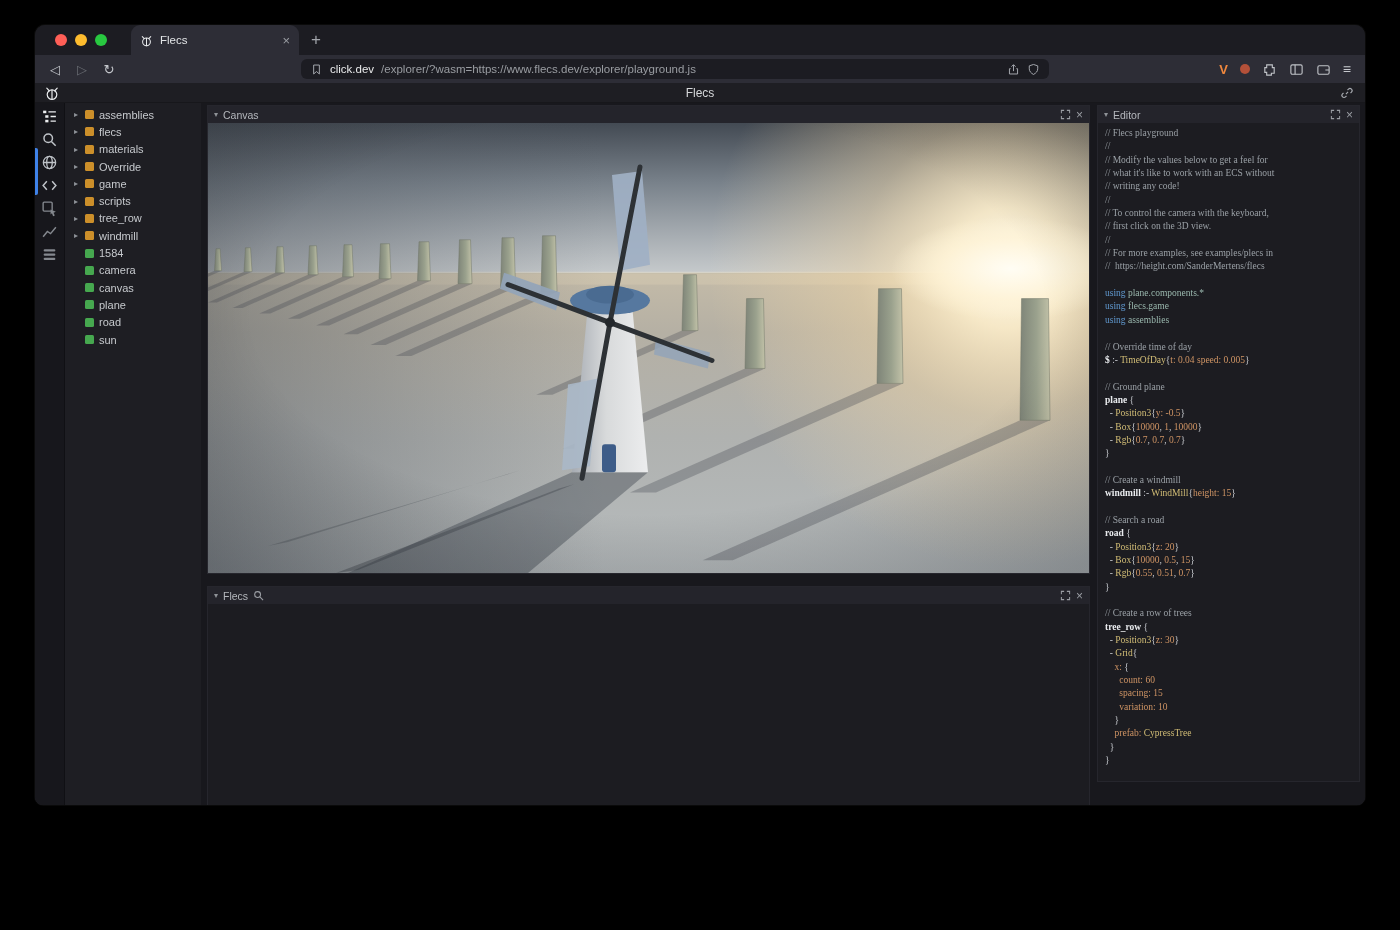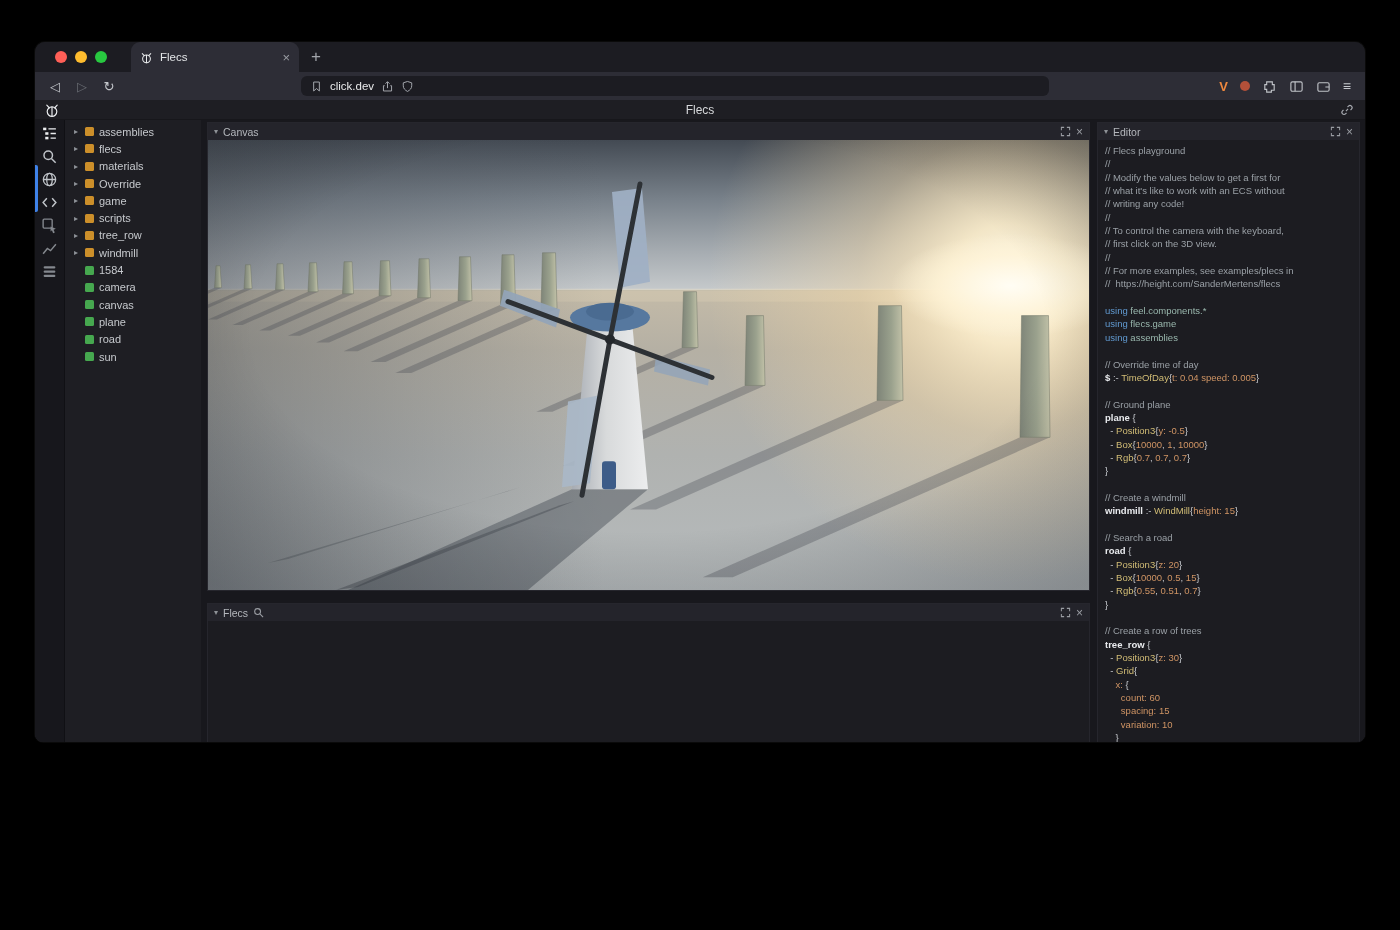--- a/index.html
+++ b/index.html
@@ -1,18 +1,18 @@
 <!DOCTYPE html>
 <html><head>
 <meta charset="utf-8">
 <style>
   *{box-sizing:border-box;margin:0;padding:0}
   html,body{width:1400px;height:930px;background:#000;overflow:hidden;
     font-family:"Liberation Sans","DejaVu Sans",sans-serif;-webkit-font-smoothing:antialiased}
-  .window{position:absolute;left:35px;top:42px;width:1330px;height:700px;
+  .window{position:absolute;left:35px;top:25px;width:1330px;height:780px;
     background:#1e1e23;border-radius:10px 10px 8px 8px;overflow:hidden;box-shadow:0 0 0 1px #0a0a0a}
   
   .tabbar{height:30px;background:#1c1c22;display:flex;align-items:center;padding-left:20px}
   .traffic{display:flex;gap:8px;margin-right:24px}
   .tl{width:12px;height:12px;border-radius:50%}
   .tl.r{background:#ff5f57}.tl.y{background:#febc2e}.tl.g{background:#28c840}
   .tab{width:168px;height:30px;background:#2d2d36;border-radius:9px 9px 0 0;
     display:flex;align-items:center;gap:7px;padding:0 9px;color:#e2e4e6;font-size:11.5px}
   .tab .fav{width:13px;height:13px;color:#e8eaec;flex:0 0 auto}
   .tab .ttl{flex:1;overflow:hidden;white-space:nowrap}
@@ -65,21 +65,21 @@
   .phead .hic{width:11px;height:11px;color:#9a9da3}
   .phead .pclose{color:#9a9da3;font-size:12px;line-height:1}
   .panel.canvasP{left:6px;top:2px;width:883px;height:469px}
   .panel.searchP{left:6px;top:483px;width:883px;height:293px}
   .panel.editorP{left:896px;top:2px;width:263px;height:677px}
   .pbody{flex:1;position:relative;overflow:hidden}
   .searchbody{background:#1c1c21}
   .scene{position:absolute;inset:0;width:100%;height:100%;display:block}
   
   .editorbody{background:#1c1c21;padding:4px 0 0 7px;
-    font-family:Liberation Sans, sans-serif;font-size:9.5px;line-height:13.35px}
+    font-family:Liberation Serif, serif;font-size:9.5px;line-height:13.35px}
   .cl{white-space:pre}
   .tk-c{color:#9aa0a6}
   .tk-k{color:#619ad1}
   .tk-m{color:#9ab8ae}
   .tk-t{color:#d2bd76}
   .tk-n{color:#cf9464}
   .tk-a{color:#cf9464}
   .tk-p{color:#c8cbd0}
   .tk-e{color:#e9ebee;font-weight:bold}
   svg{display:block}
@@ -113,20 +113,21 @@
     <span class="navbtn dim">▷</span>
     <span class="navbtn">↻</span>
     <div class="sp1"></div>
     <div class="urlbar">
       <span class="ubicon">
         <svg viewBox="0 0 16 16" fill="none" stroke="currentColor" stroke-width="1.2">
             <path d="M4.5 2.5h7v11L8 10.5 4.5 13.5z"></path>
           </svg>
       </span>
       <span class="host">click.dev</span>
+        <span class="path">/explorer/?wasm=https://www.flecs.dev/explorer/playground.js</span>
       <span class="ubicon">
         <svg viewBox="0 0 16 16" fill="none" stroke="currentColor" stroke-width="1.2">
             <path d="M8 10V2.5M5.5 4.5L8 2l2.5 2.5M4.5 7H3v6.5h10V7h-1.5"></path>
           </svg>
       </span>
       <span class="ubicon">
         <svg viewBox="0 0 16 16" fill="none" stroke="currentColor" stroke-width="1.2">
             <path d="M8 1.8l5.2 1.7v3.6c0 3.2-2.1 5.3-5.2 7-3.1-1.7-5.2-3.8-5.2-7V3.5L8 1.8z"></path>
           </svg>
       </span>
@@ -449,31 +450,31 @@
             <span class="hic">
               <svg viewBox="0 0 12 12" fill="none" stroke="currentColor" stroke-width="1.1">
                   <path d="M4.5 1.5H1.5V4.5M7.5 1.5H10.5V4.5M10.5 7.5V10.5H7.5M1.5 7.5V10.5H4.5"></path>
                 </svg>
             </span>
             <span class="pclose">×</span>
           </div>
           <div class="pbody editorbody">
               <div class="cl"><span class="tk-c">// Flecs playground</span></div>
               <div class="cl"><span class="tk-c">//</span></div>
-              <div class="cl"><span class="tk-c">// Modify the values below to get a first for</span></div>
+              <div class="cl"><span class="tk-c">// Modify the values below to get a feel for</span></div>
               <div class="cl"><span class="tk-c">// what it's like to work with an ECS without</span></div>
               <div class="cl"><span class="tk-c">// writing any code!</span></div>
               <div class="cl"><span class="tk-c">//</span></div>
               <div class="cl"><span class="tk-c">// To control the camera with the keyboard,</span></div>
               <div class="cl"><span class="tk-c">// first click on the 3D view.</span></div>
               <div class="cl"><span class="tk-c">//</span></div>
               <div class="cl"><span class="tk-c">// For more examples, see examples/plecs in</span></div>
               <div class="cl"><span class="tk-c">//  https://height.com/SanderMertens/flecs</span></div>
               <div class="cl">&nbsp;</div>
-              <div class="cl"><span class="tk-k">using </span><span class="tk-m">feel.components.*</span></div>
+              <div class="cl"><span class="tk-k">using </span><span class="tk-m">plane.components.*</span></div>
               <div class="cl"><span class="tk-k">using </span><span class="tk-m">flecs.game</span></div>
               <div class="cl"><span class="tk-k">using </span><span class="tk-m">assemblies</span></div>
               <div class="cl">&nbsp;</div>
               <div class="cl"><span class="tk-c">// Override time of day</span></div>
               <div class="cl"><span class="tk-e">$</span><span class="tk-p"> :- </span><span class="tk-t">TimeOfDay</span><span class="tk-p">{</span><span class="tk-a">t:</span><span class="tk-p"> </span><span class="tk-n">0.04</span><span class="tk-p"> </span><span class="tk-a">speed:</span><span class="tk-p"> </span><span class="tk-n">0.005</span><span class="tk-p">}</span></div>
               <div class="cl">&nbsp;</div>
               <div class="cl"><span class="tk-c">// Ground plane</span></div>
               <div class="cl"><span class="tk-e">plane</span><span class="tk-p"> {</span></div>
               <div class="cl"><span class="tk-p">  - </span><span class="tk-t">Position3</span><span class="tk-p">{</span><span class="tk-a">y:</span><span class="tk-p"> </span><span class="tk-n">-0.5</span><span class="tk-p">}</span></div>
               <div class="cl"><span class="tk-p">  - </span><span class="tk-t">Box</span><span class="tk-p">{</span><span class="tk-n">10000</span><span class="tk-p">, </span><span class="tk-n">1</span><span class="tk-p">, </span><span class="tk-n">10000</span><span class="tk-p">}</span></div>

